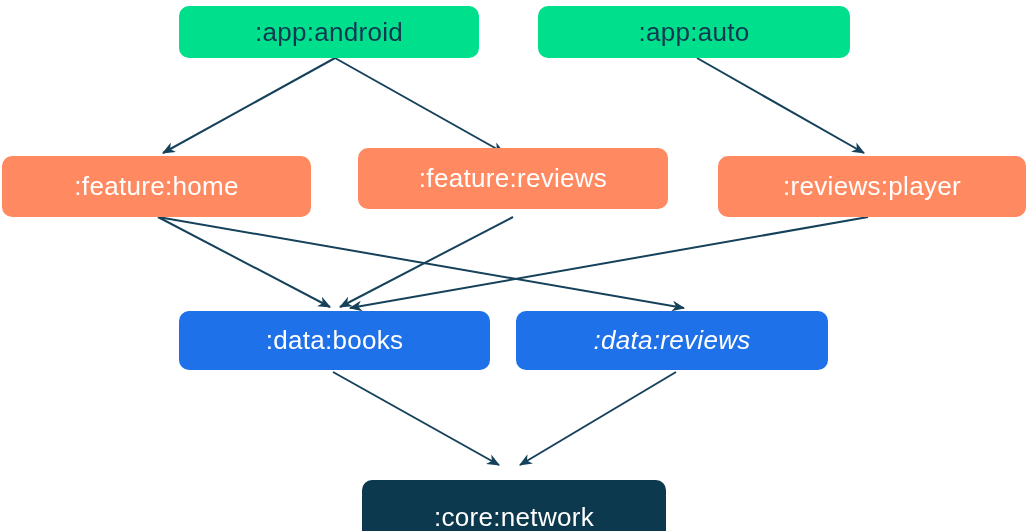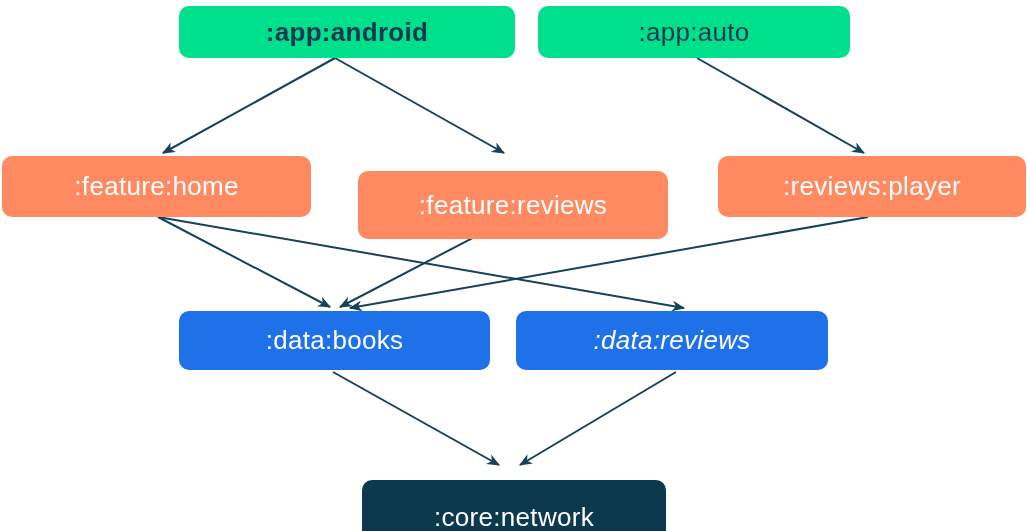--- a/index.html
+++ b/index.html
@@ -39,24 +39,24 @@
     letter-spacing: 0.3px;
     color: #ffffff;
     white-space: nowrap;
   }
   .node.app    { background: #00df8c; color: #11384e; }
   .node.feature{ background: #ff8a61; }
   .node.data   { background: #1e71e8; }
   .node.core   { background: #0c394e; }
 
   
-  #n-app-android   { left: 179px; top: 6px;   width: 336px; height: 52px; font-weight: bold; }
+  #n-app-android   { left: 179px; top: 6px;   width: 300px; height: 52px; }
   #n-app-auto      { left: 538px; top: 6px;   width: 312px; height: 52px; }
   #n-feature-home  { left: 2px;   top: 156px; width: 309px; height: 61px; }
-  #n-feature-reviews{ left: 358px; top: 171px; width: 310px; height: 68px; }
+  #n-feature-reviews{ left: 358px; top: 148px; width: 310px; height: 61px; }
   #n-feature-player{ left: 718px; top: 156px; width: 308px; height: 61px; }
   #n-data-books    { left: 179px; top: 311px; width: 311px; height: 59px; }
   #n-data-reviews  { left: 516px; top: 311px; width: 312px; height: 59px; font-style: italic; }
   #n-core-network  { left: 362px; top: 468px; width: 304px; height: 74px; margin-top: 12px; }
 </style>
 </head>
 <body>
 
 <div class="canvas">
 

